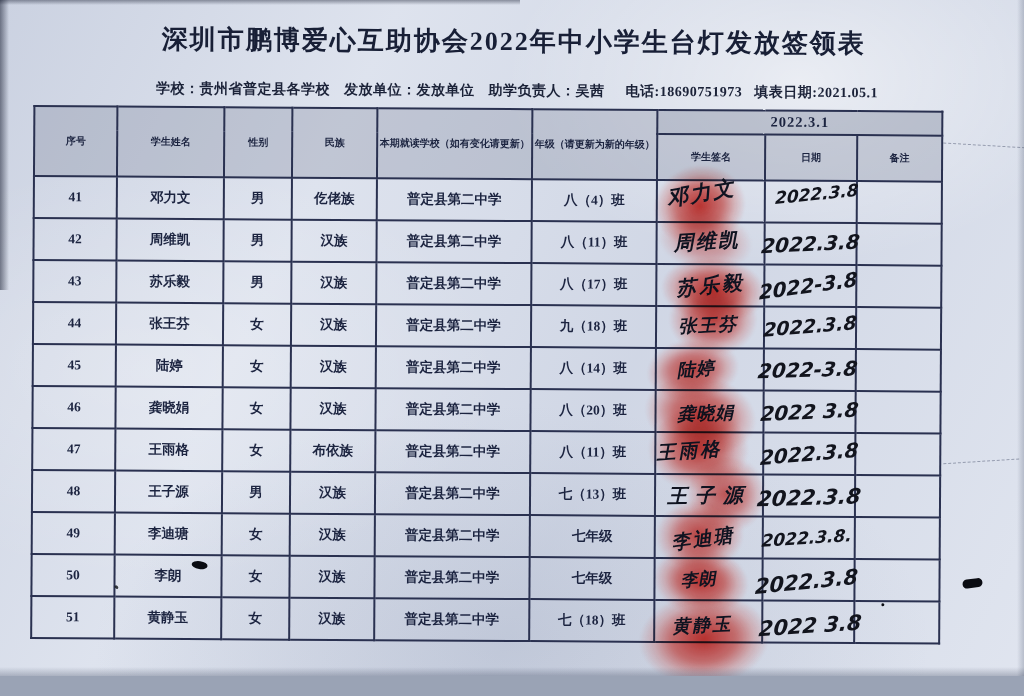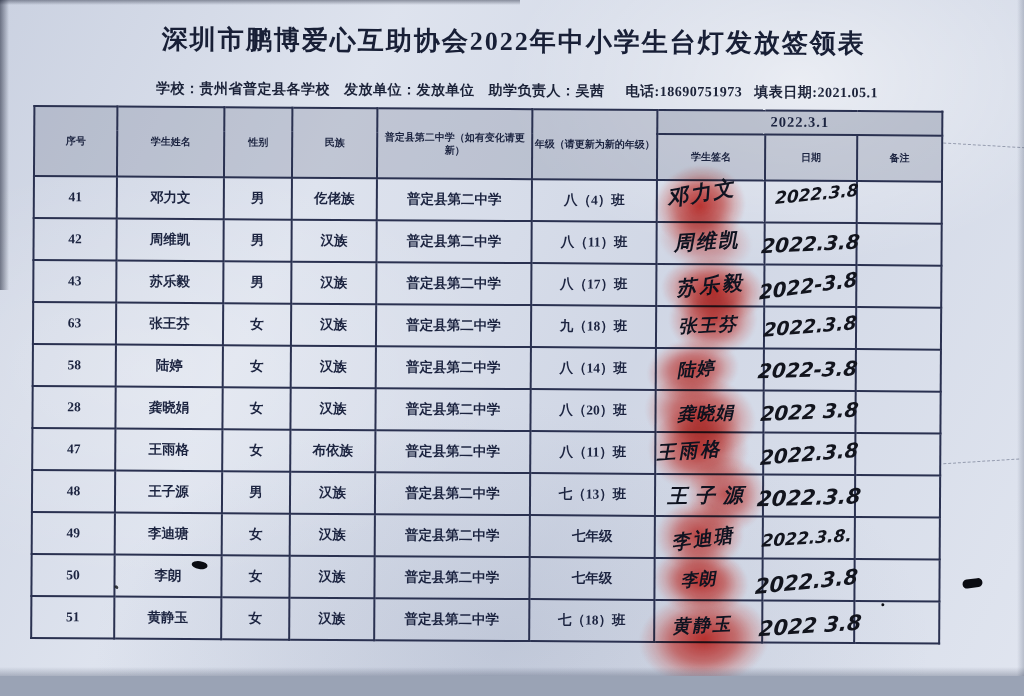--- a/index.html
+++ b/index.html
@@ -85,21 +85,21 @@
         <col style="width:108px">
           <col style="width:92px">
           <col style="width:85px">
       </colgroup>
       <thead>
         <tr class="group-row">
           <th rowspan="2">序号</th>
           <th rowspan="2">学生姓名</th>
           <th rowspan="2">性别</th>
           <th rowspan="2">民族</th>
-          <th rowspan="2">普定县第二中学（如有变化请更新）</th>
+          <th rowspan="2">本期就读学校（如有变化请更新）</th>
           <th rowspan="2">年级（请更新为新的年级）</th>
           <th colspan="3" class="date-group">2022.3.1</th>
         </tr>
         <tr class="label-row">
           <th>学生签名</th>
           <th>日期</th>
           <th>备注</th>
         </tr>
       </thead>
       <tbody>
@@ -145,53 +145,53 @@
     <td class="c-sign dash-top">
       <div class="fingerprint" style="left: 4px; top: -8px; width: 104px; height: 66px; opacity: 0.95; transform: rotate(5deg);"></div>
       <div class="sig" style="transform: translate(0px, 0px) rotate(-6deg); font-size: 20px; letter-spacing: 3px;">苏乐毅</div>
     </td>
     <td class="c-date dash-top">
       <div class="hw-date" style="transform: translate(-2px, 0px) rotate(-8deg) skewX(-8deg); font-size: 20px;">2022-3.8</div>
     </td>
     <td class="dash-top"></td>
   </tr>
           <tr>
-    <td>63</td>
+    <td>44</td>
     <td>张王芬</td>
     <td>女</td>
     <td>汉族</td>
     <td>普定县第二中学</td>
     <td>九（18）班</td>
     <td class="c-sign">
       <div class="fingerprint" style="left: 12px; top: -24px; width: 88px; height: 72px; opacity: 0.85; transform: rotate(0deg);"></div>
       <div class="sig" style="transform: translate(-2px, -2px) rotate(-3deg); font-size: 18px; letter-spacing: 2px;">张王芬</div>
     </td>
     <td class="c-date">
       <div class="hw-date" style="transform: translate(0px, -2px) rotate(-5deg) skewX(-8deg); font-size: 19px;">2022.3.8</div>
     </td>
     <td></td>
   </tr>
           <tr>
-    <td>58</td>
+    <td>45</td>
     <td>陆婷</td>
     <td>女</td>
     <td>汉族</td>
     <td>普定县第二中学</td>
     <td>八（14）班</td>
     <td class="c-sign">
       <div class="fingerprint" style="left: -10px; top: -10px; width: 92px; height: 62px; opacity: 0.85; transform: rotate(-8deg);"></div>
       <div class="sig" style="transform: translate(-14px, 0px) rotate(-5deg); font-size: 18px; letter-spacing: 1px;">陆婷</div>
     </td>
     <td class="c-date">
       <div class="hw-date" style="transform: translate(-2px, 0px) rotate(-2deg) skewX(-8deg); font-size: 20px;">2022-3.8</div>
     </td>
     <td></td>
   </tr>
           <tr>
-    <td>28</td>
+    <td>46</td>
     <td>龚晓娟</td>
     <td>女</td>
     <td>汉族</td>
     <td>普定县第二中学</td>
     <td>八（20）班</td>
     <td class="c-sign">
       <div class="fingerprint" style="left: -12px; top: -16px; width: 112px; height: 80px; opacity: 0.9; transform: rotate(12deg);"></div>
       <div class="sig" style="transform: translate(-4px, 2px) rotate(-2deg); font-size: 18px; letter-spacing: 1px;">龚晓娟</div>
     </td>
     <td class="c-date">

